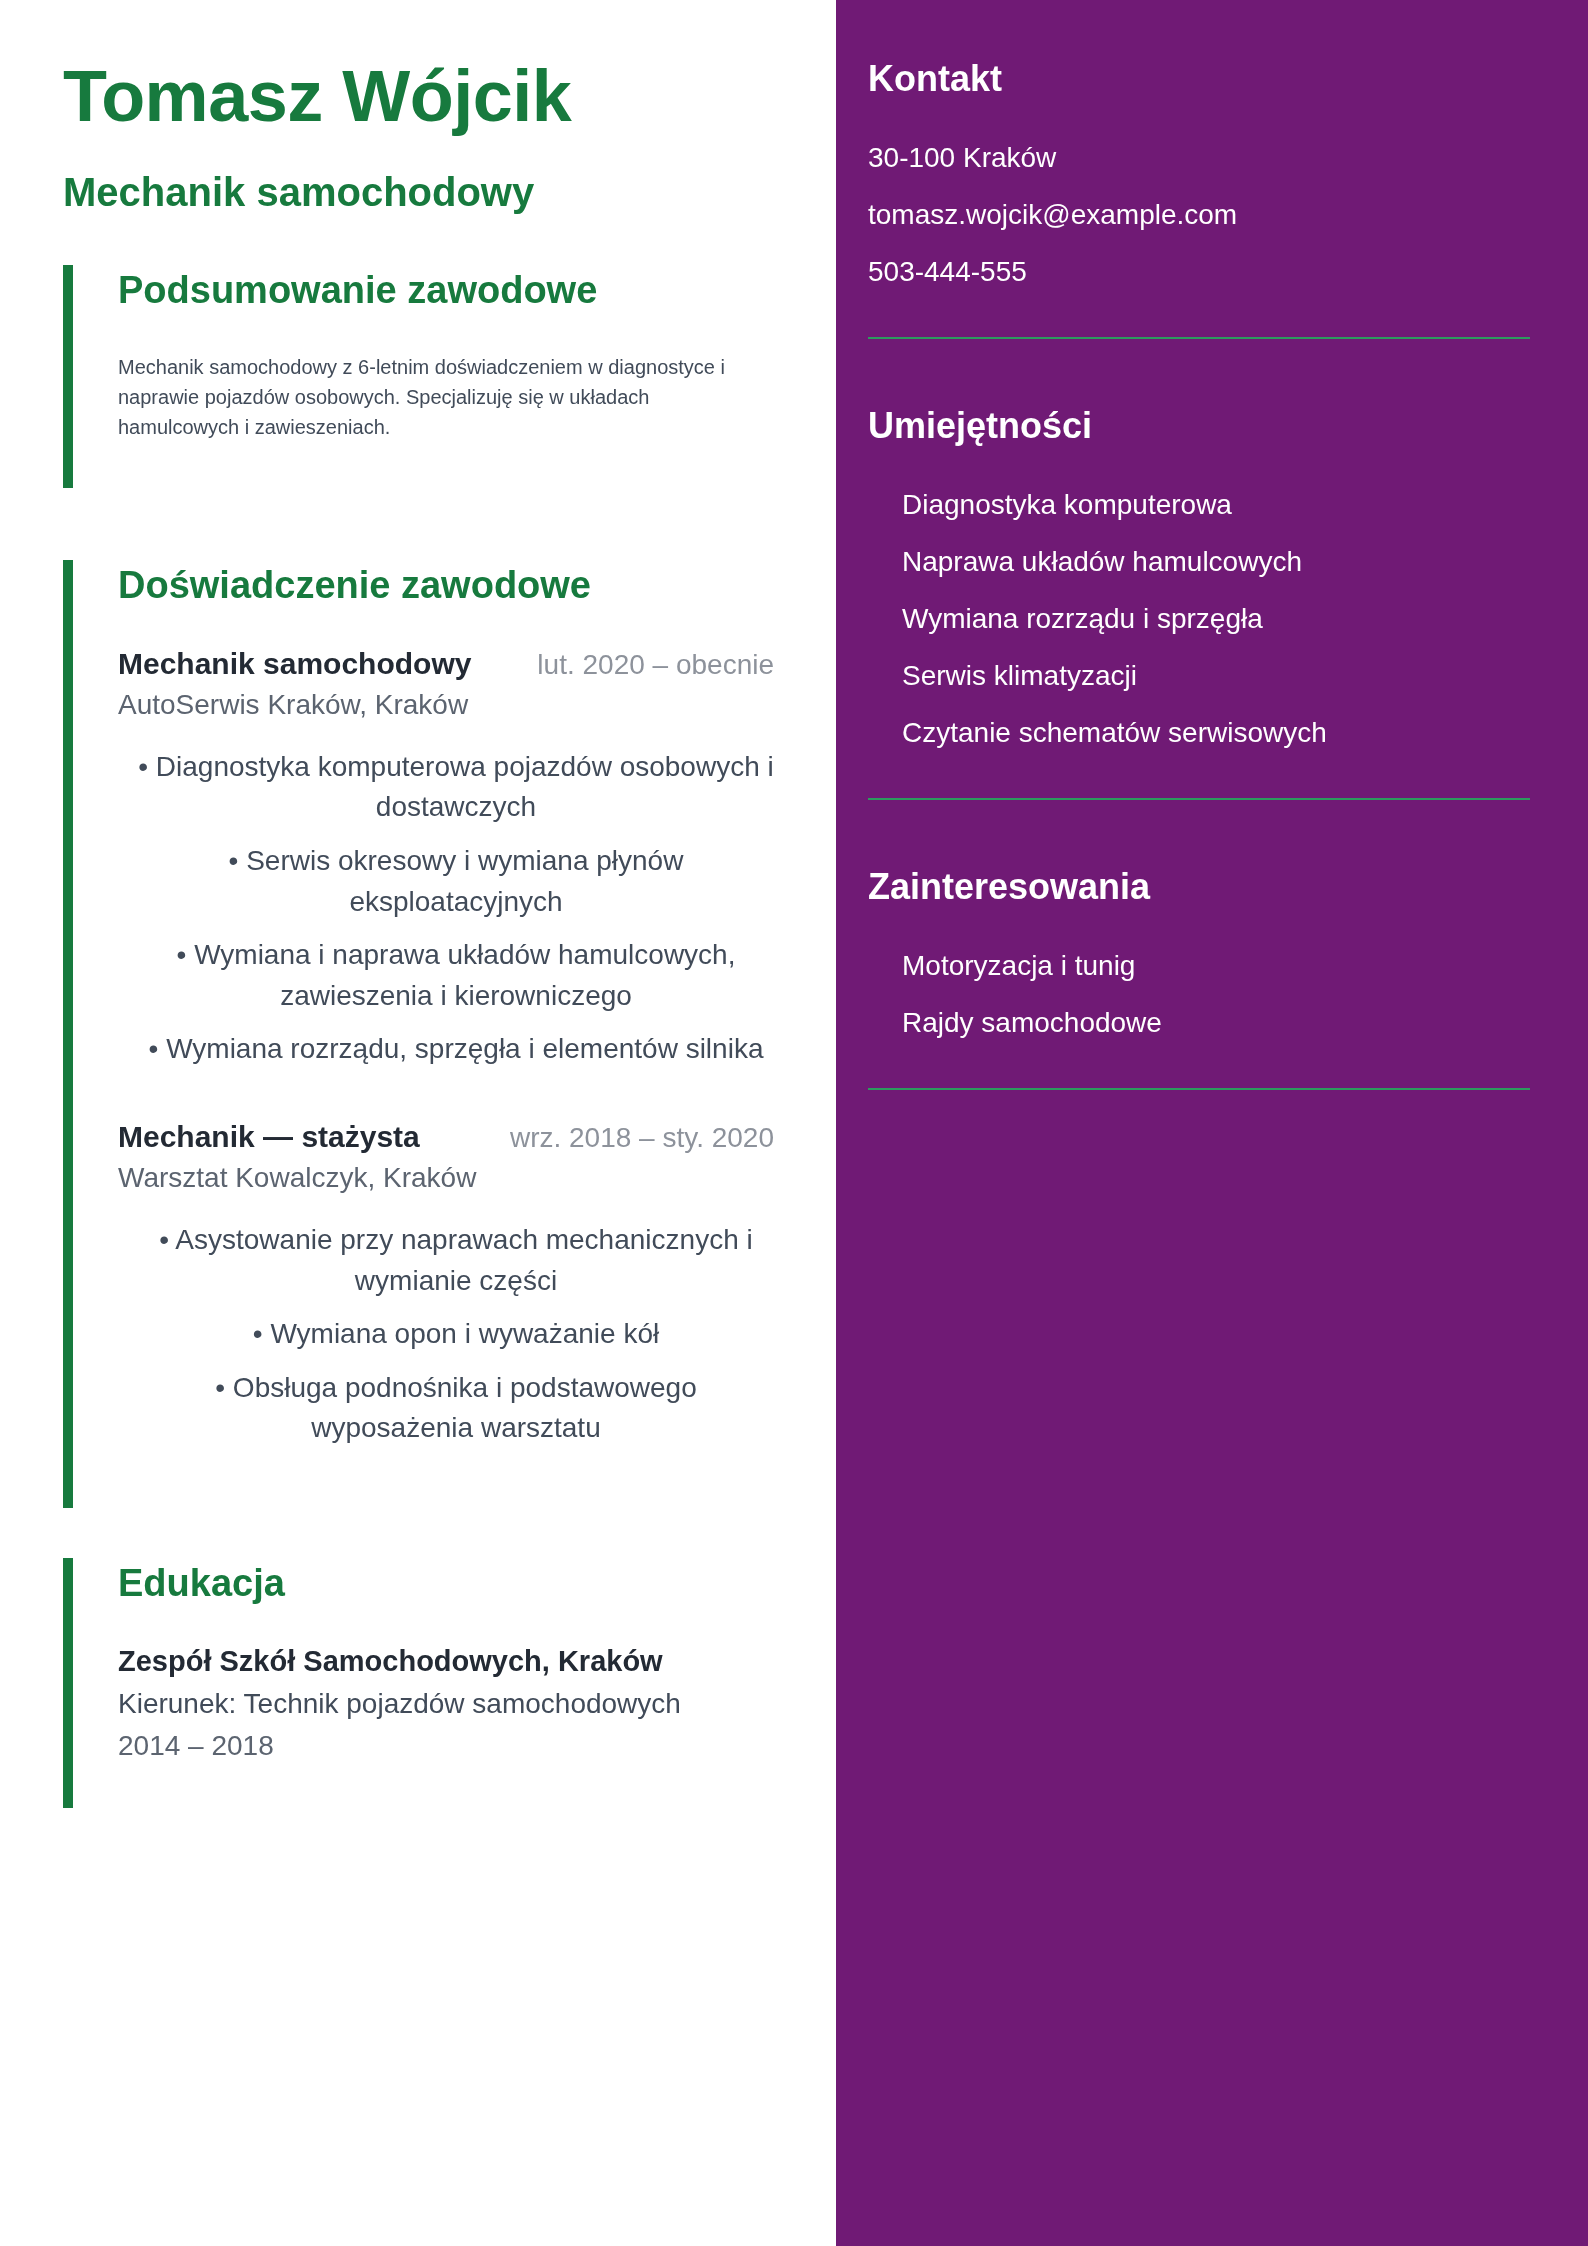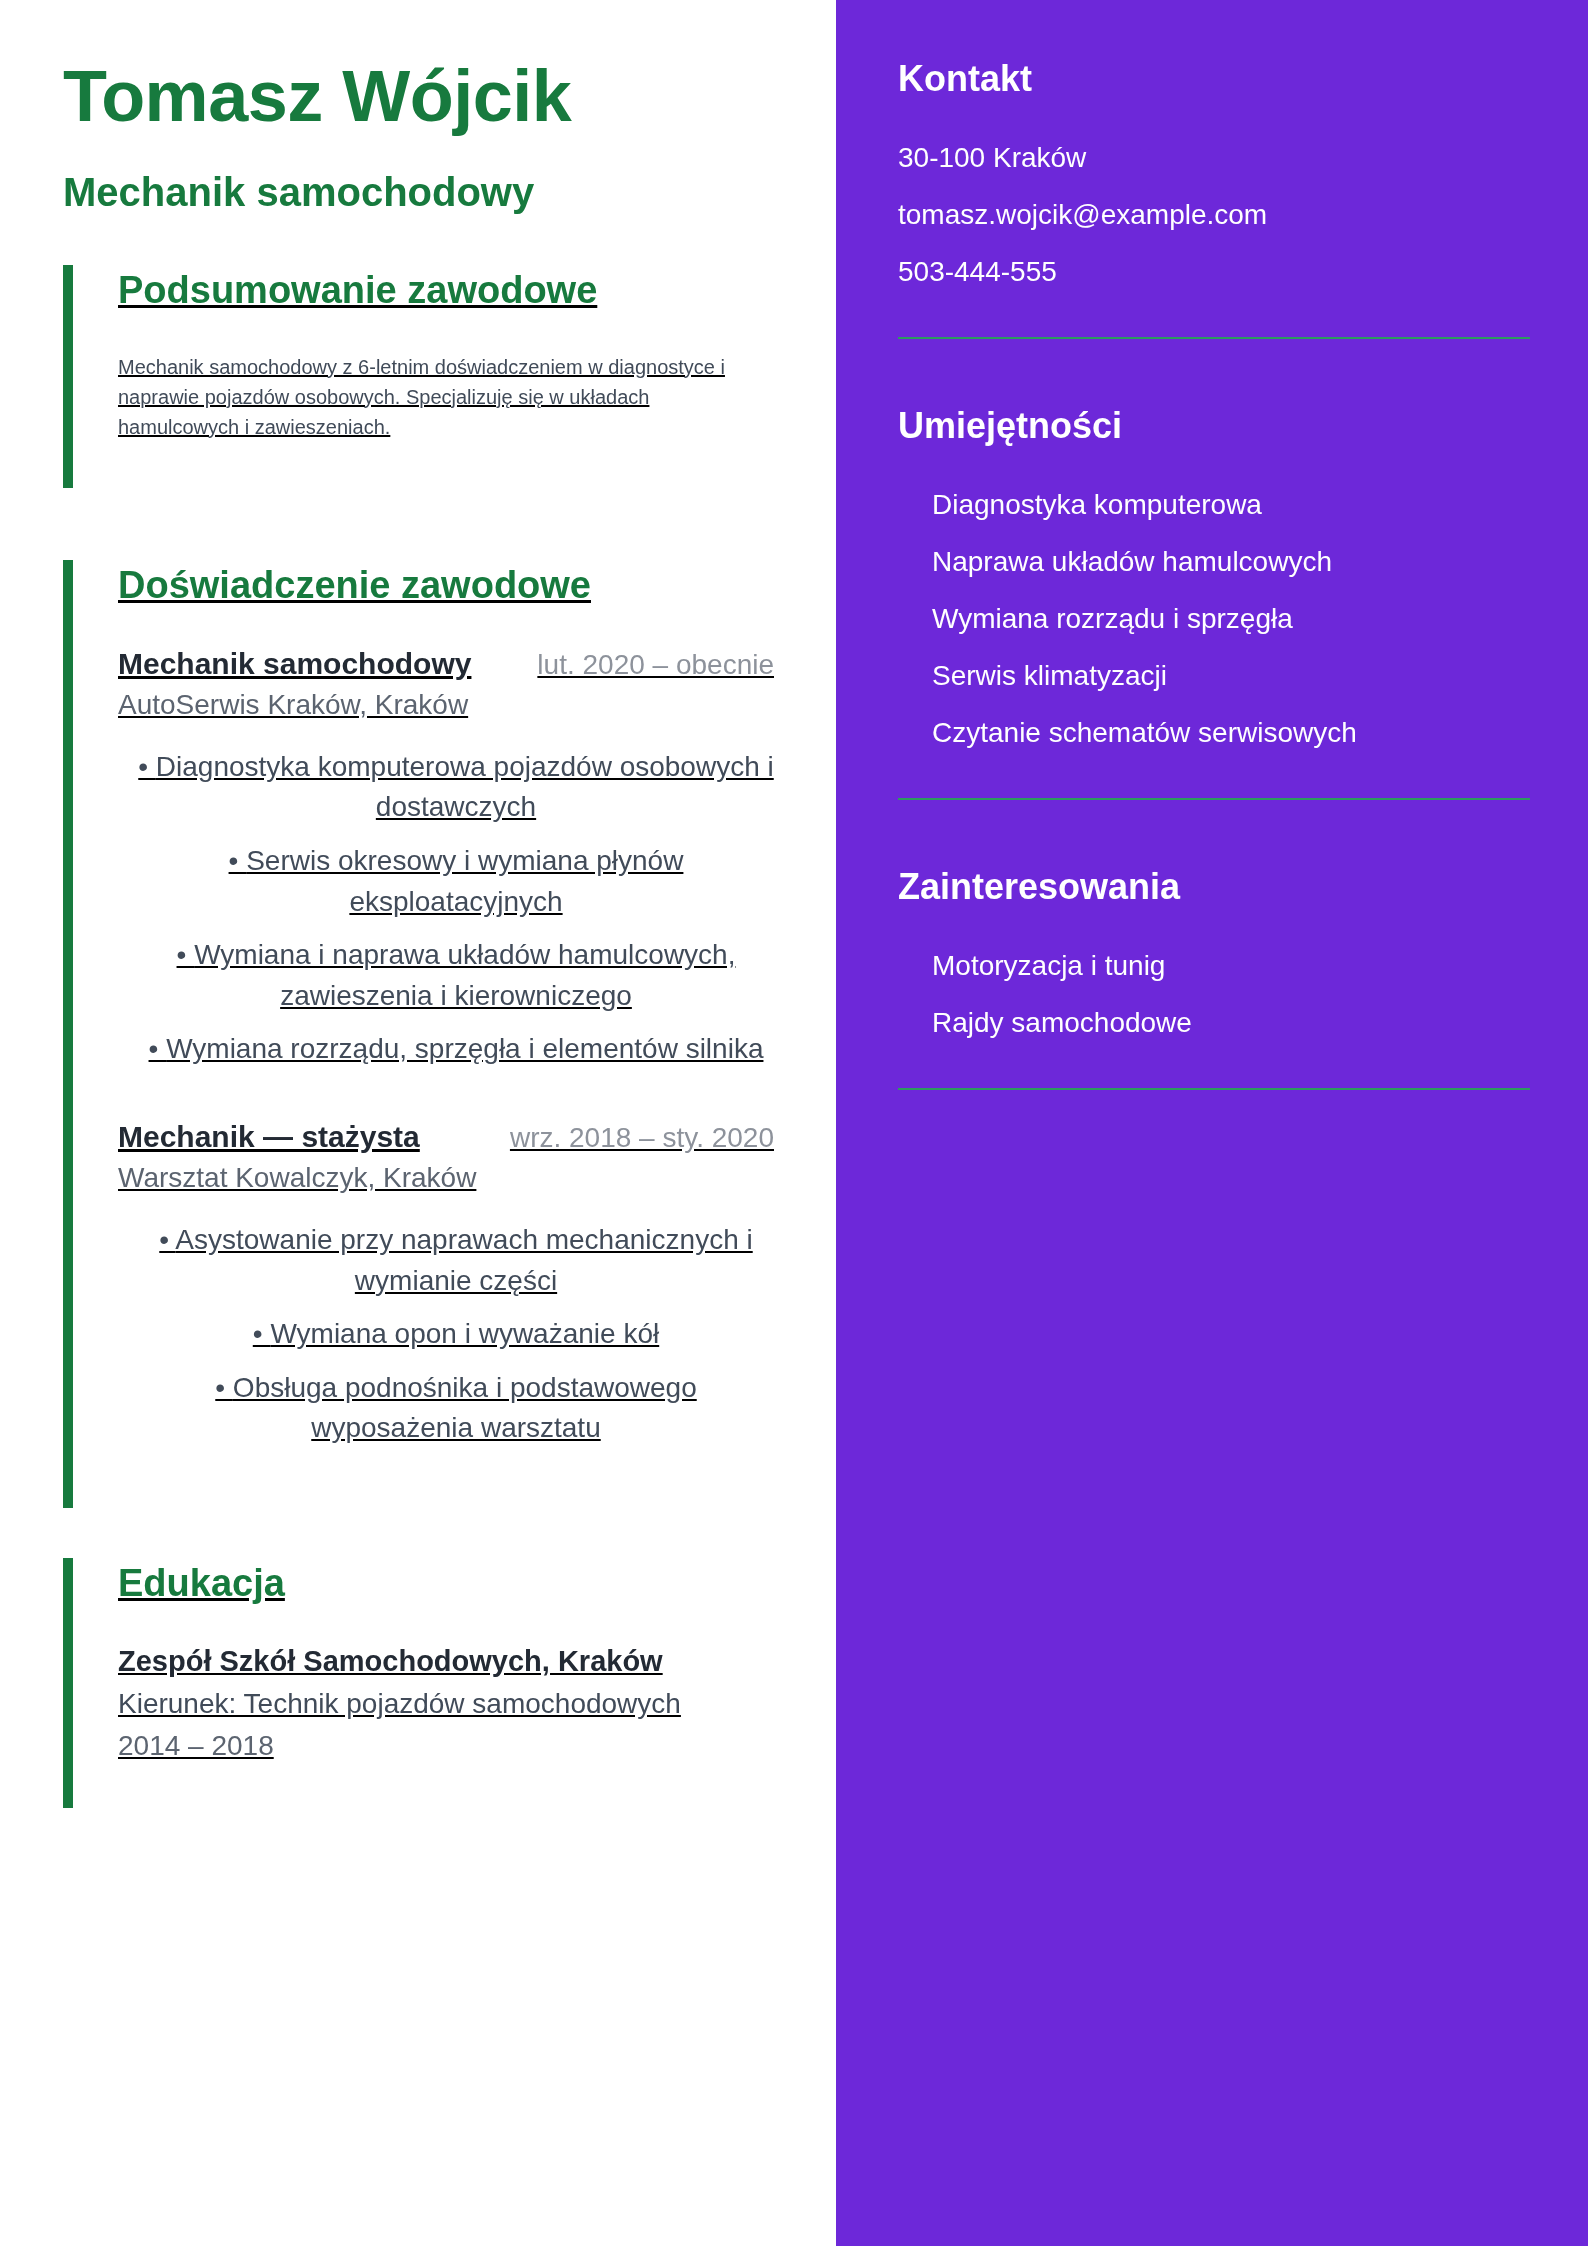--- a/index.html
+++ b/index.html
@@ -17,21 +17,20 @@
   .name {
     margin:0; font-size:72px; line-height:1.08; font-weight:700;
     color:#177a3e; letter-spacing:-0.5px;
   }
   .subtitle {
     margin-top:34px; font-size:40px; font-weight:700; color:#177a3e;
   }
   .block {
     border-left:10px solid #177a3e;
     padding:4px 0 46px 45px;
-    text-decoration:underline;
   }
   .block-summary   { margin-top:50px; }
   .block-experience{ margin-top:72px; }
   .block-education { margin-top:50px; }
   .section-heading {
     margin:0 0 40px 0; font-size:38px; font-weight:700; color:#177a3e;
   }
   .summary-text {
     margin:0; font-size:20px; line-height:1.5; color:#414b59; max-width:665px;
   }
@@ -44,22 +43,22 @@
   .bullets li {
     font-size:28px; line-height:1.45; color:#414b59;
     max-width:665px; margin-bottom:13px;
   }
   .bullets li::before { content:"• "; }
   .school { font-size:29px; font-weight:700; color:#232a34; }
   .edu-field { margin-top:10px; font-size:28px; color:#414b59; }
   .edu-years { margin-top:10px; font-size:28px; color:#5c6470; }
   
   .sidebar {
-    flex:1; box-sizing:border-box; background:#6d28d9;
-    padding:58px 58px 60px 62px; color:#ffffff;
+    flex:1; box-sizing:border-box; background:#701a75;
+    padding:58px 58px 60px 32px; color:#ffffff;
   }
   .side-heading {
     margin:0 0 40px 0; font-size:36px; font-weight:700; color:#ffffff;
   }
   .side-list { list-style:none; margin:0; padding:0; }
   .side-list li { font-size:28px; line-height:1.25; margin-bottom:22px; color:#ffffff; }
   .side-list.indented { padding-left:34px; }
   .side-divider {
     border:0; border-top:2px solid #2d9b5e; height:0;
     margin:48px 0 66px 0;

